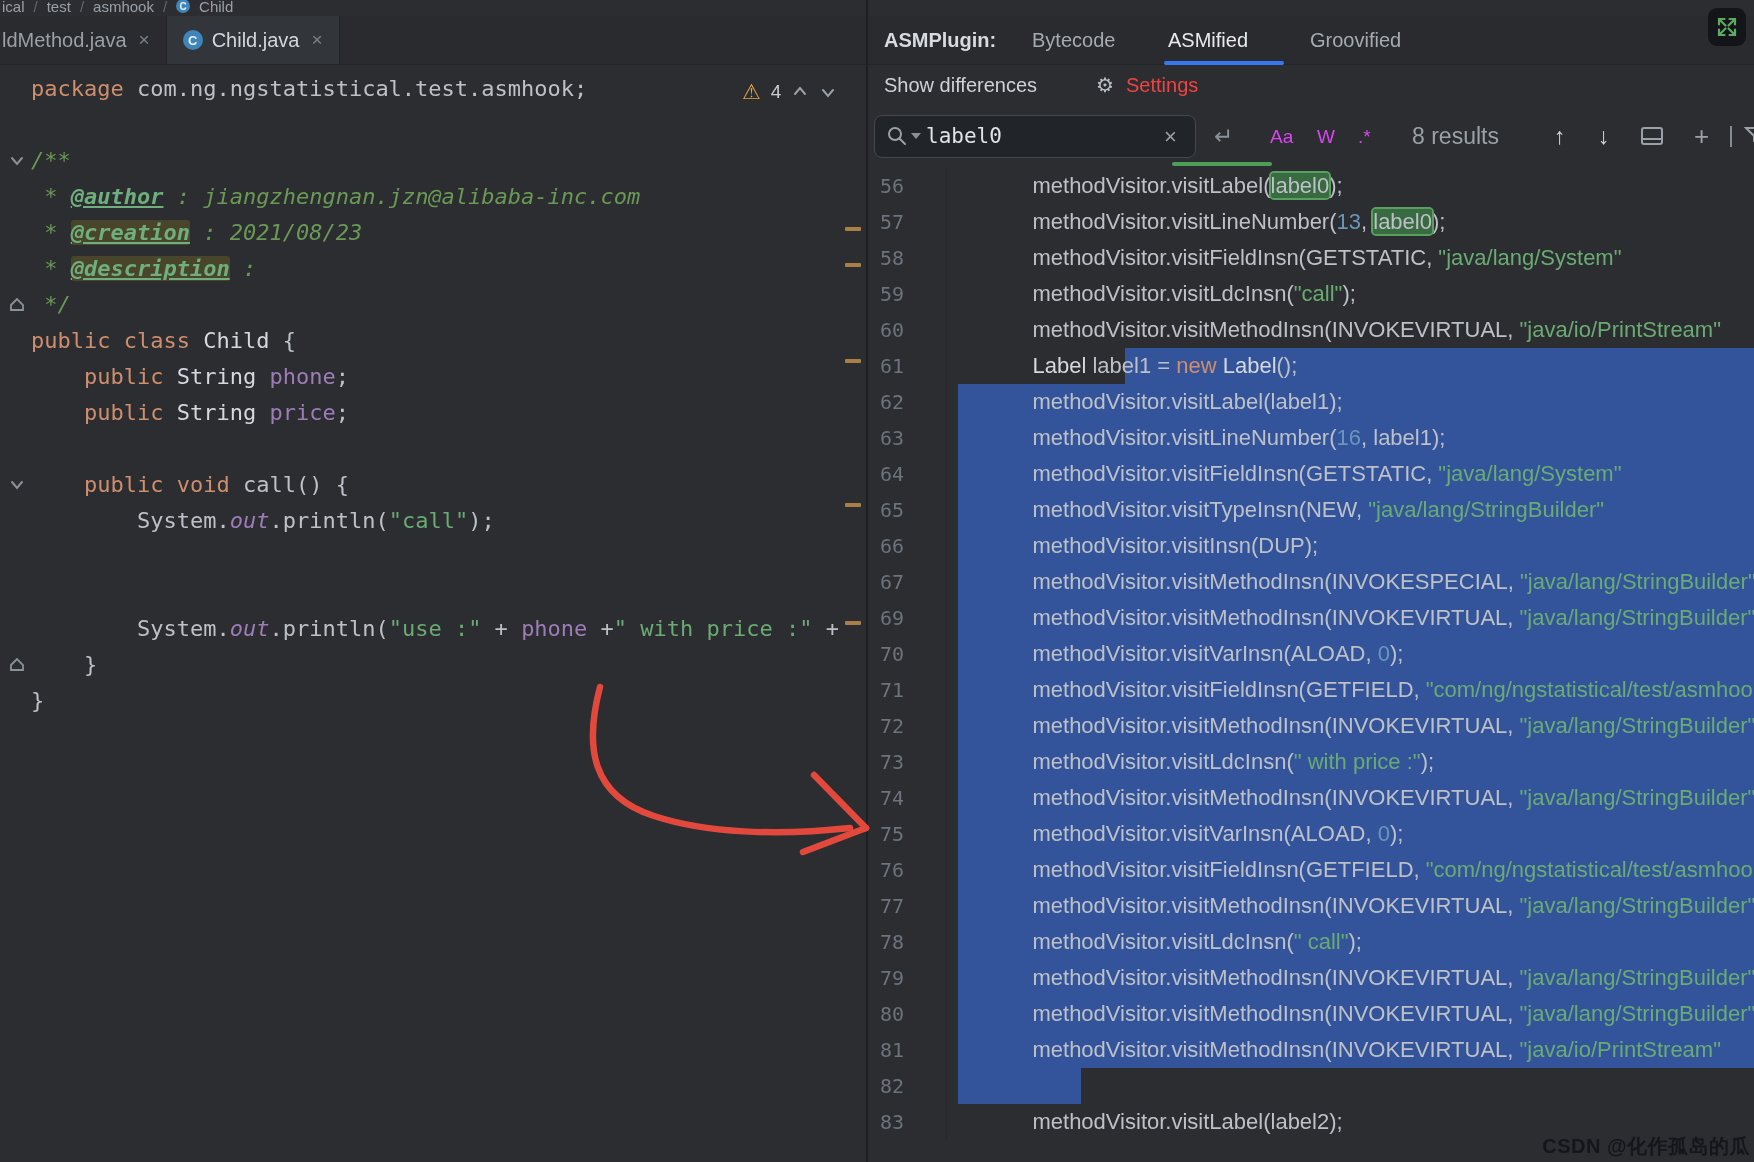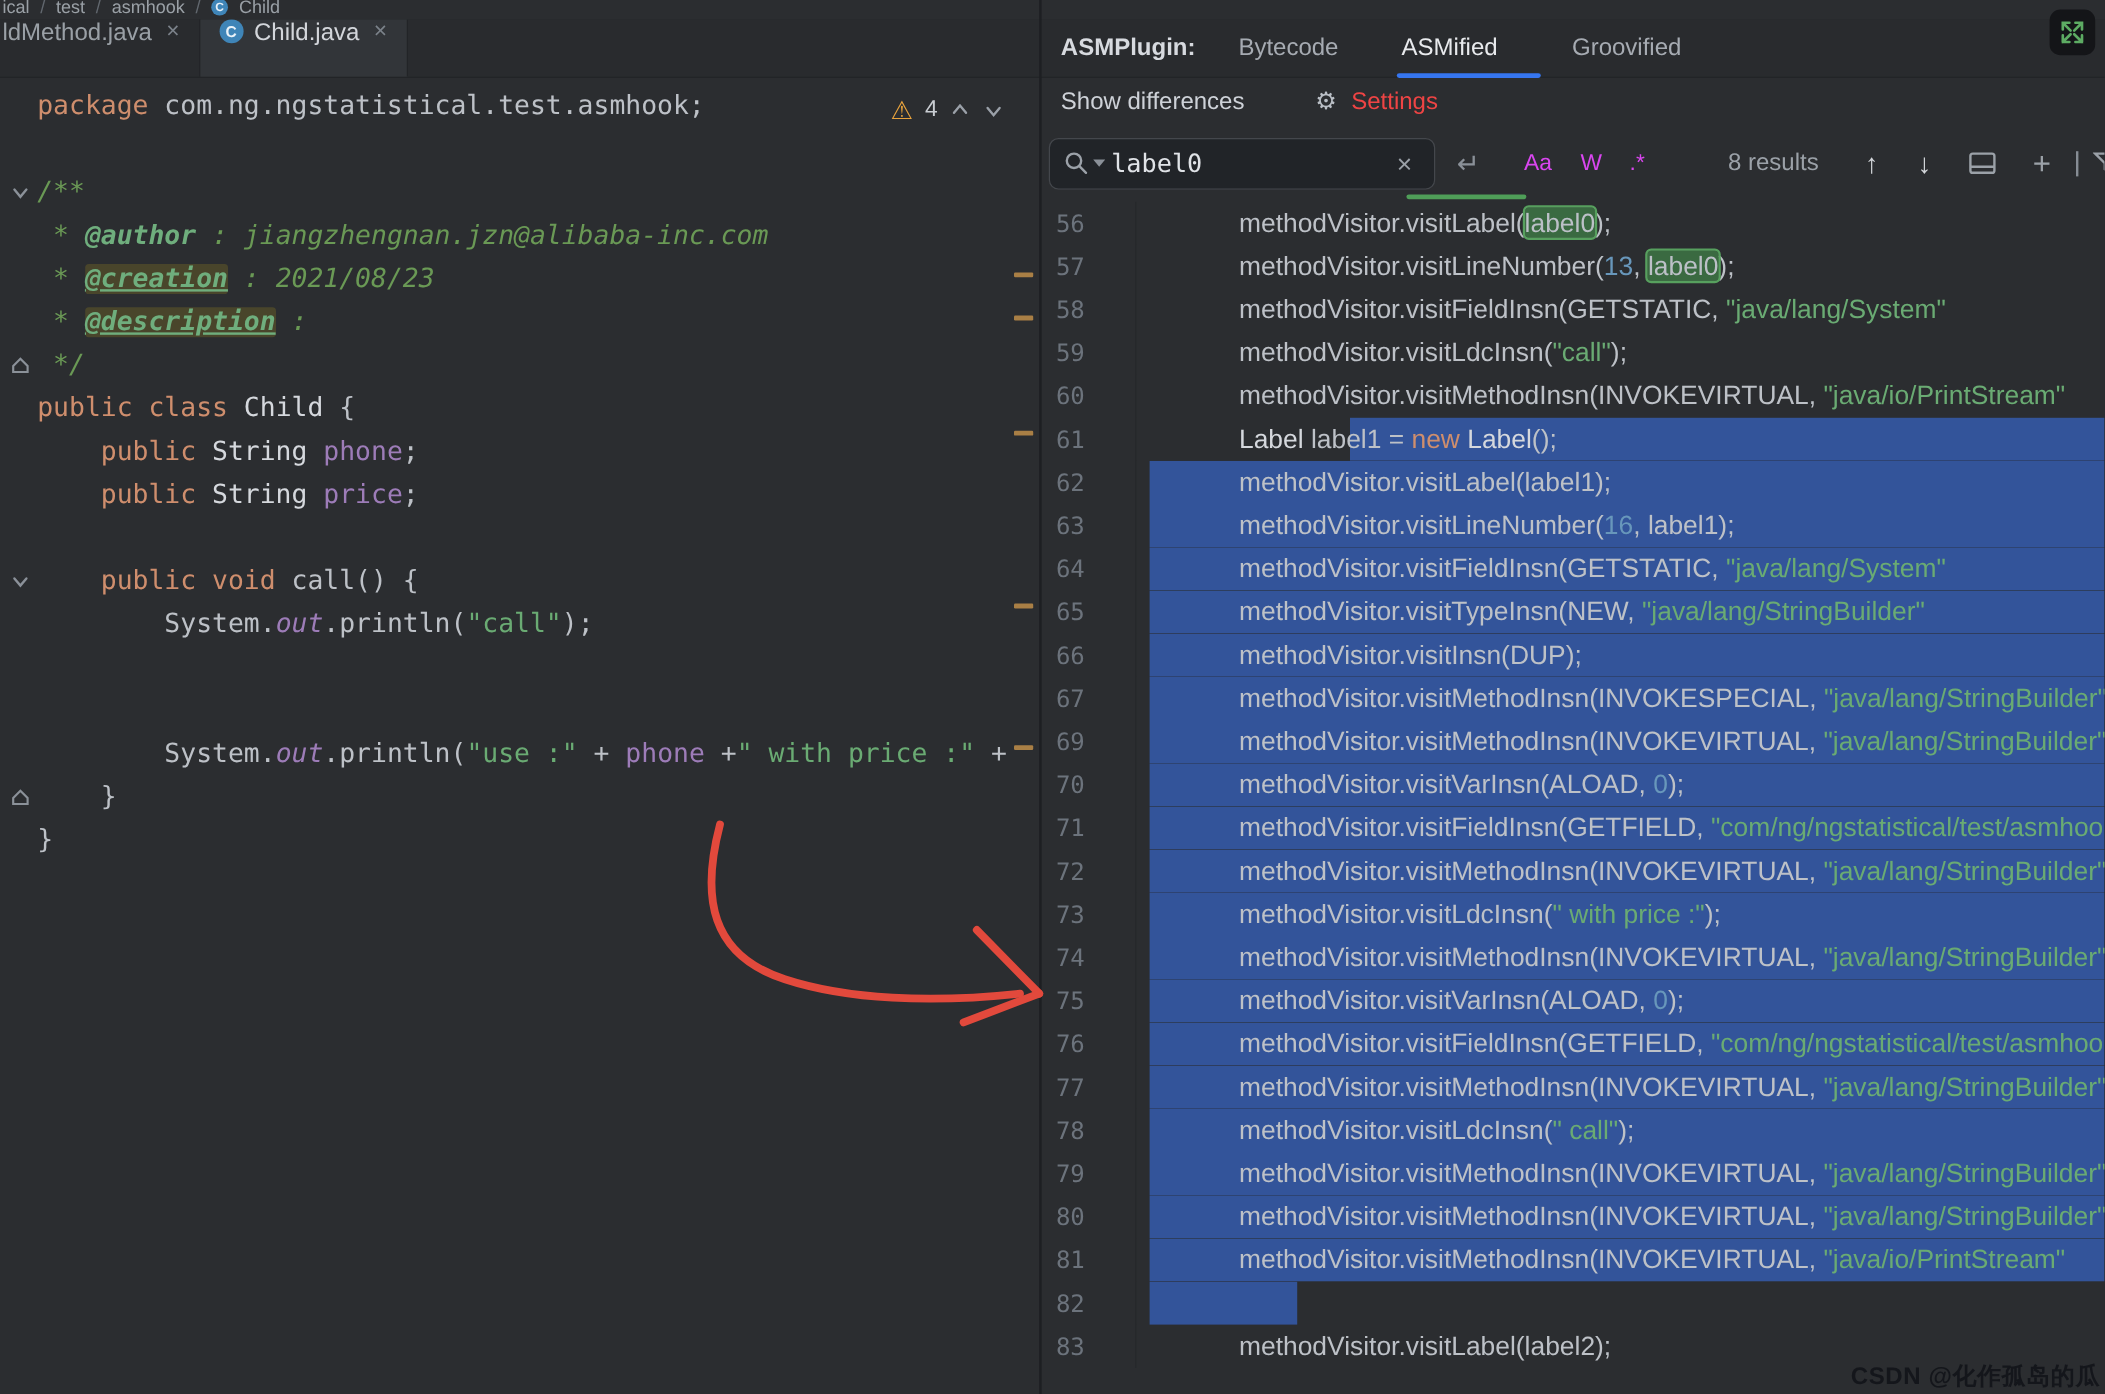--- a/index.html
+++ b/index.html
@@ -12,21 +12,21 @@
   .nav-inner{display:flex;align-items:center;gap:9px;height:22px;margin-top:-5px;padding-left:2px;
              font-size:15px;color:#9aa0a6}
   .bc-sep{color:#62686f}
   .bc-icon{width:14px;height:14px;border-radius:50%;background:#3f85b8;color:#e8f1f8;font-size:10px;
            font-weight:bold;display:inline-flex;align-items:center;justify-content:center;flex:none}
 
   
   .tabbar{position:absolute;top:16px;left:0;right:0;height:49px;background:#292b2e;
           border-bottom:1px solid #222427;z-index:4}
   .tabs-left{position:absolute;left:0;top:0;width:866px;height:100%;display:flex;overflow:hidden}
-  .tab{display:flex;gap:9px;padding:0 16px;font-size:20px;color:#9aa0a6;
+  .tab{display:flex;align-items:center;gap:9px;padding:0 16px;font-size:20px;color:#9aa0a6;
        border-right:1px solid #222427;height:100%}
   .tab-partial{padding-left:2px}
   .tab-active{background:#323539;color:#d3d6db}
   .close{color:#7b828a;font-size:19px;margin-left:3px}
   .cls-icon{width:20px;height:20px;border-radius:50%;background:#3f85b8;color:#e9f2f9;font-size:13px;
             font-weight:bold;display:inline-flex;align-items:center;justify-content:center;flex:none}
 
   
   .plugin-row1{position:absolute;left:868px;top:0;right:0;height:100%}
   .ptitle{position:absolute;left:16px;top:0;line-height:48px;font-size:20px;font-weight:bold;color:#d7dadf}
@@ -42,21 +42,21 @@
   .eline{height:36px;overflow:hidden}
 
   .tk-k{color:#cf8e6d}
   .tk-p{color:#bdc1c7}
   .tk-s{color:#6aab73}
   .tk-n{color:#6897bb}
   .tk-f{color:#9d7cb8}
   .tk-fi{color:#9d7cb8;font-style:italic}
   .tk-c{color:#d5d8dd}
   .tk-m{color:#6a9955;font-style:italic}
-  .tk-t{color:#6fae7d;font-style:italic;font-weight:bold;}
+  .tk-t{color:#6fae7d;font-style:italic;font-weight:bold;text-decoration:underline}
   .tk-th{color:#6fae7d;font-style:italic;font-weight:bold;text-decoration:underline;
          background:#49452b;border-radius:3px}
   .tk-hl{background:#3a6a41;outline:2px solid #57a05e;border-radius:3px}
 
   .warnbox{position:absolute;top:12px;left:742px;display:flex;align-items:center;gap:10px;height:30px;z-index:3}
   .warn-tri{color:#e8a33d;font-size:21px}
   .warn-count{color:#c9cdd2;font-size:19px}
   .warn-nav{display:inline-flex;align-items:center}
 
   .gfold{position:absolute;left:7px;width:20px;height:20px;color:#8b9199;z-index:3}
@@ -79,21 +79,21 @@
           border-radius:8px;background:#212428}
   .smag{position:absolute;left:18px;top:20px}
   .smag-caret{position:absolute;left:43px;top:28px;width:0;height:0;border-left:5px solid transparent;
               border-right:5px solid transparent;border-top:6px solid #8a9098}
   .squery{position:absolute;left:58px;top:0;line-height:63px;font-size:21px;color:#e0e3e7;
           font-family:"DejaVu Sans Mono",monospace}
   .sclear{position:absolute;left:296px;top:0;line-height:63px;font-size:22px;color:#9ba1a8}
   .senter{position:absolute;left:346px;top:0;line-height:63px;font-size:23px;color:#8a9098}
   .stog{position:absolute;top:0;line-height:63px;font-size:19px;color:#d946ef}
   .stog-aa{left:402px}.stog-w{left:449px}.stog-rx{left:490px}
-  .sresults{position:absolute;left:572px;top:0;line-height:63px;font-size:20px;color:#9ba1a8}
+  .sresults{position:absolute;left:544px;top:0;line-height:63px;font-size:23px;color:#9ba1a8}
   .snav{position:absolute;top:0;line-height:63px;font-size:23px;color:#d3d6da}
   .snav-up{left:686px}.snav-down{left:730px}
   .sicon-window{position:absolute;left:772px;top:20px}
   .splus{position:absolute;left:826px;top:0;line-height:63px;font-size:26px;color:#9ba1a8}
   .scaret{position:absolute;left:862px;top:21px;width:2px;height:21px;background:#868c94}
   .sfilter{position:absolute;left:876px;top:20px}
   .sgreen{position:absolute;left:304px;top:57px;width:100px;height:4px;background:#4f9e58;border-radius:2px}
 
   .acodewrap{position:absolute;left:0;top:103px;right:0;bottom:0;overflow:hidden}
   .arow{display:flex;height:36px}

